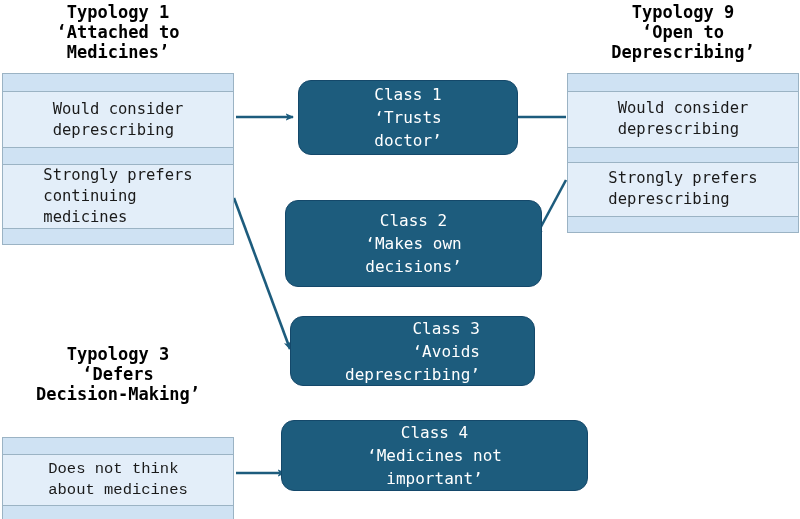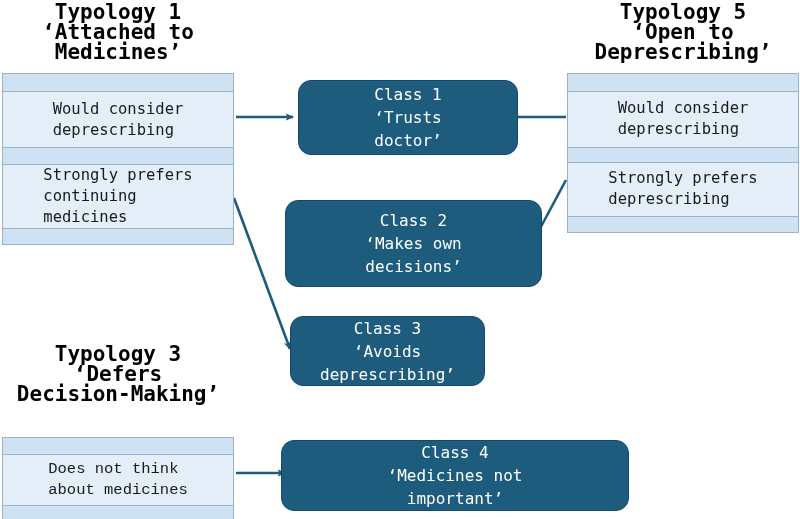--- a/index.html
+++ b/index.html
@@ -15,21 +15,21 @@
     overflow: hidden;
     font-family: "DejaVu Sans Mono", "Liberation Mono", monospace;
   }
 
   
   .typology-title {
     position: absolute;
     text-align: center;
     font-family: "DejaVu Sans Mono", "Liberation Mono", monospace;
     font-weight: bold;
-    font-size: 21px;
+    font-size: 17px;
     line-height: 20px;
     color: #000000;
     white-space: pre-line;
   }
 
   
   .typology-table {
     position: absolute;
     box-sizing: border-box;
     border: 1.4px solid #9bb3c4;
@@ -126,21 +126,21 @@
     <div class="tt-band" style="height:17px;"></div>
     <div class="tt-cell" style="height:58px;">Would consider
 deprescribing</div>
     <div class="tt-band" style="height:16px;"></div>
     <div class="tt-cell" style="height:66px;">Strongly prefers
 continuing
 medicines</div>
     <div class="tt-band" style="height:15px;"></div>
   </div>
 
-  <div class="typology-title" style="left:567px; top:2px; width:232px;">Typology 5
+  <div class="typology-title" style="left:567px; top:2px; width:232px;">Typology 9
 ‘Open to
 Deprescribing’</div>
 
   <div class="typology-table" style="left:567px; top:73px; width:232px; height:160px;">
     <div class="tt-band" style="height:17px;"></div>
     <div class="tt-cell" style="height:58px;">Would consider
 deprescribing</div>
     <div class="tt-band" style="height:14px;"></div>
     <div class="tt-cell" style="height:56px;">Strongly prefers
 deprescribing</div>
@@ -159,21 +159,21 @@
   </div>
 
   <div class="class-box" style="left:298px; top:80px; width:220px; height:75px;">Class 1
 ‘Trusts
 doctor’</div>
 
   <div class="class-box" style="left:285px; top:200px; width:257px; height:87px;">Class 2
 ‘Makes own
 decisions’</div>
 
-  <div class="class-box" style="left:290px; top:316px; width:195px; height:70px;">Class 3
+  <div class="class-box" style="left:290px; top:316px; width:245px; height:70px;text-align:right;">Class 3
 ‘Avoids
 deprescribing’</div>
 
-  <div class="class-box" style="left:281px; top:440px; width:348px; height:71px;">Class 4
+  <div class="class-box" style="left:281px; top:420px; width:307px; height:71px;">Class 4
 ‘Medicines not
 important’</div>
 
 </div>
 
 </body></html>

